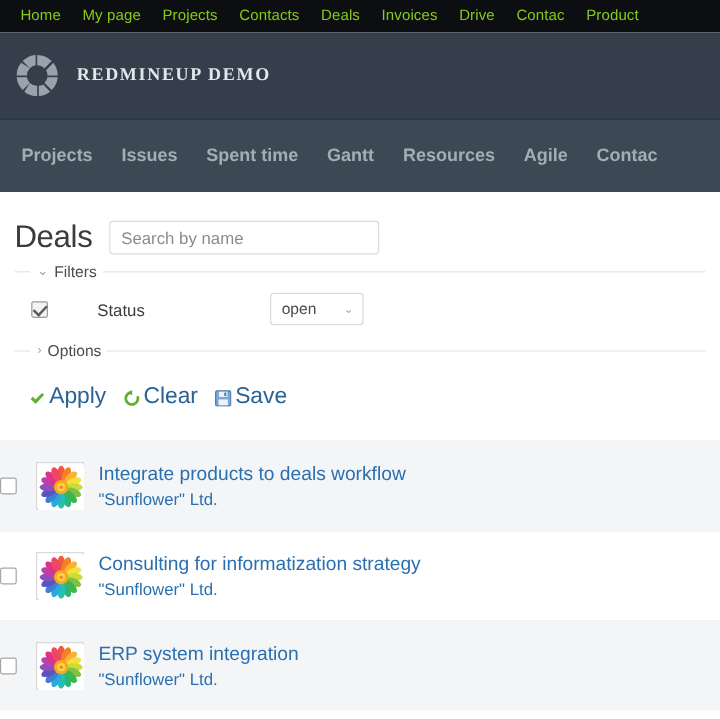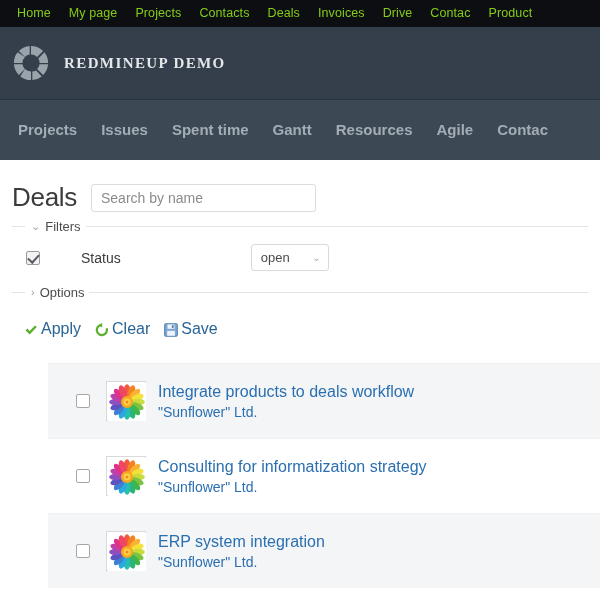--- a/index.html
+++ b/index.html
@@ -143,21 +143,21 @@
   .chk.checked::after {
     content: "";
     position: absolute;
     left: 3px; top: 0px;
     width: 5px; height: 9px;
     border: solid #555b61;
     border-width: 0 2px 2px 0;
     transform: rotate(43deg);
   }
   .flabel { font-size: 14px; color: #3b3b3b; }
-  .status-select-wrap { margin-left: 97px; }
+  .status-select-wrap { margin-left: 71px; }
   .sel-box {
     width: 78px; height: 27px;
     border: 1px solid #dadada;
     border-radius: 3px;
     background: #fff;
     display: flex;
     align-items: center;
     justify-content: space-between;
     padding: 0 7px 0 9px;
     font-size: 13px;
@@ -167,38 +167,37 @@
   .sel-caret { color: #a8adb3; font-size: 10px; }
 
   fieldset.opt { margin-top: 10px; }
 
   
   .actions {
     display: flex;
     align-items: center;
     gap: 5px;
     padding: 20px 0 0 12px;
-    font-size: 16px;
+    font-size: 19px;
   }
   .actions a {
     color: #2a6496;
     text-decoration: none;
     margin-right: 9px;
   }
   .ic { display: inline-block; vertical-align: -3px; margin-right: 3px; }
 
   
   .list { margin-top: 22px; }
   .row {
     display: flex;
     align-items: center;
     height: 75px;
-    padding-left: 28px;
+    padding-left: 0;
     border-top: 1px solid #f0f0f0;
-    margin-left: 48px;
   }
   .row.odd { background: #f4f5f7; }
   .row.even { background: #ffffff; }
   .row-chk {
     width: 14px; height: 14px;
     border: 1px solid #a6a6a6;
     border-radius: 2px;
     background: #fff;
     flex: 0 0 auto;
     margin-right: 16px;

